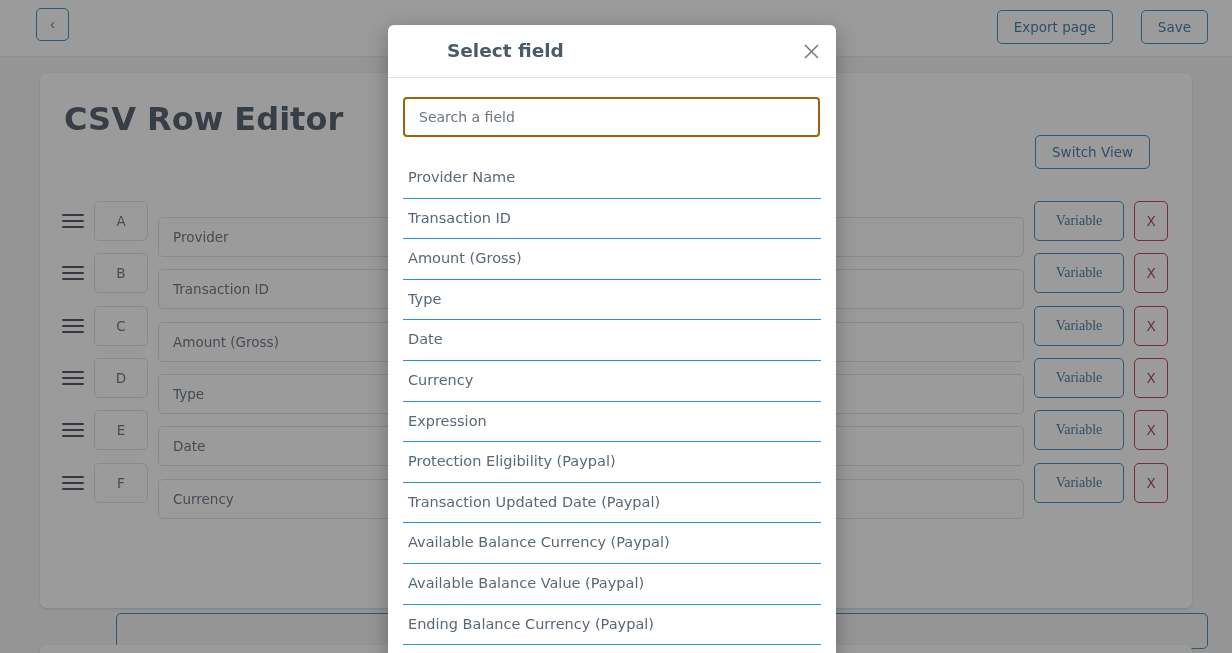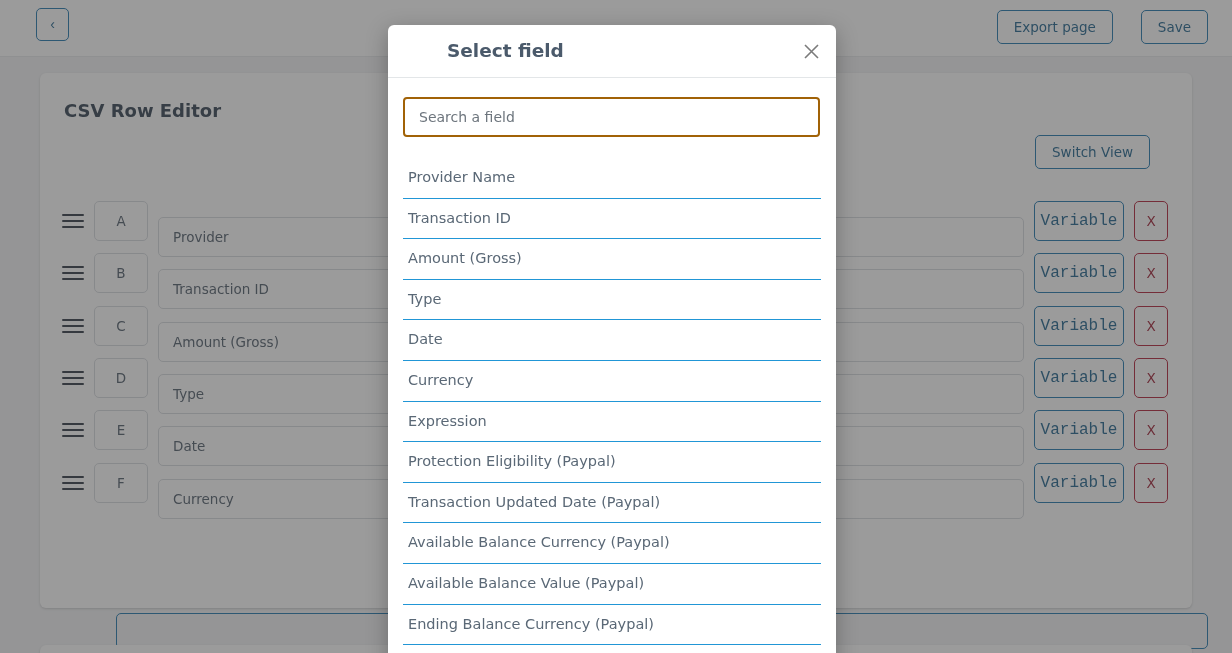--- a/index.html
+++ b/index.html
@@ -67,21 +67,21 @@
     background: #ffffff;
     border-radius: 6px;
     box-shadow: 0 1px 3px rgba(0,0,0,.12), 0 1px 2px rgba(0,0,0,.06);
   }
   #editor-card { top: 73px; height: 535px; }
   #second-card { top: 645px; height: 120px; }
 
   .card-title {
     position: absolute;
     left: 24px; top: 27px;
-    font-size: 18px;
+    font-size: 32px;
     font-weight: 700;
     color: #2f3e4e;
   }
 
   .card-actions {
     position: absolute;
     right: 42px; top: 62px;
     display: flex;
     gap: 12px;
     border-radius: 14px;
@@ -136,24 +136,24 @@
   }
   .cell-name  { width: 320px; flex: 0 0 auto; }
   .cell-value { flex: 1 1 auto; }
 
   .btn-variable {
     width: 90px; height: 40px;
     border: 1px solid #1a73ab;
     border-radius: 5px;
     background: transparent;
     color: #1a5f8a;
-    font-size: 16px;
+    font-size: 14px;
     cursor: pointer;
     flex: 0 0 auto;
-    font-family: Liberation Mono, monospace;
+    font-family: Liberation Serif, serif;
   }
   .btn-x {
     width: 34px; height: 40px;
     border: 1px solid #b01b33;
     border-radius: 5px;
     background: transparent;
     color: #9d1b30;
     font-size: 13.5px;
     cursor: pointer;
     flex: 0 0 auto;

